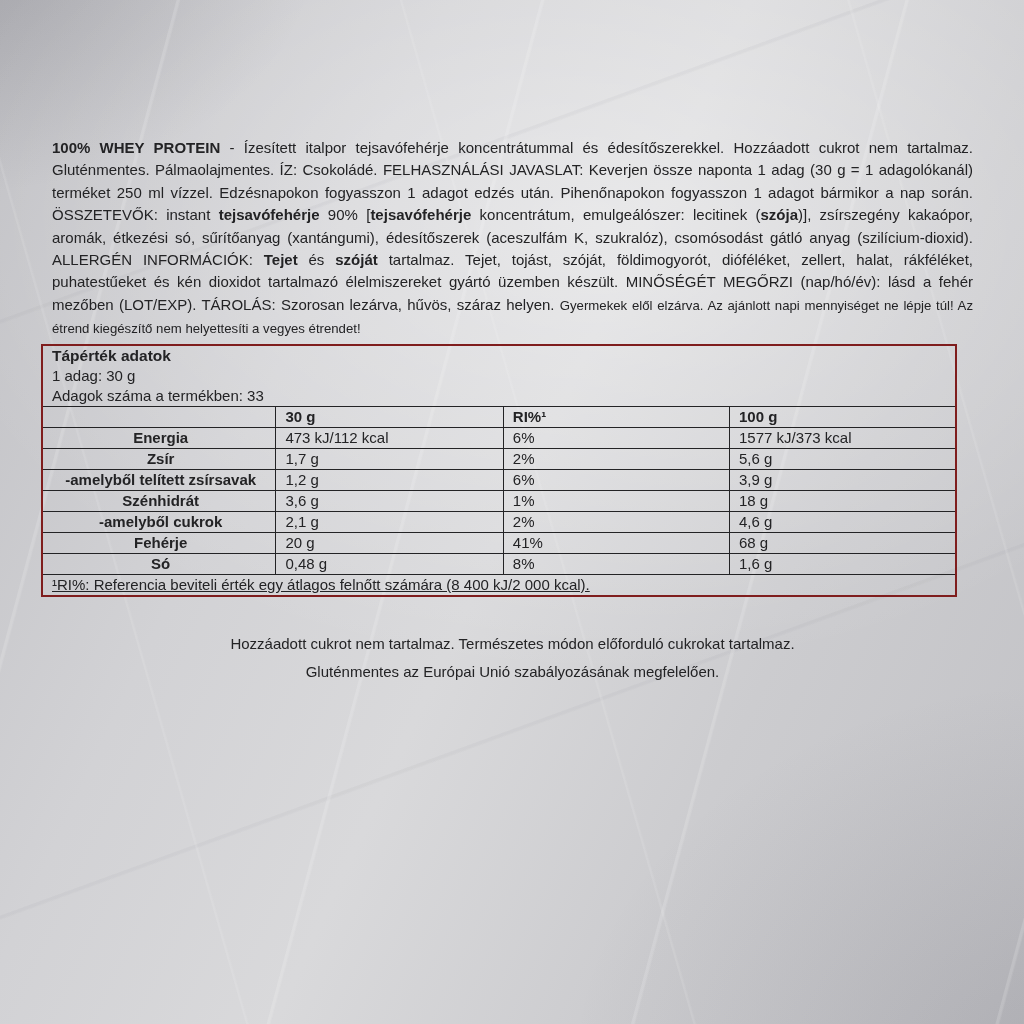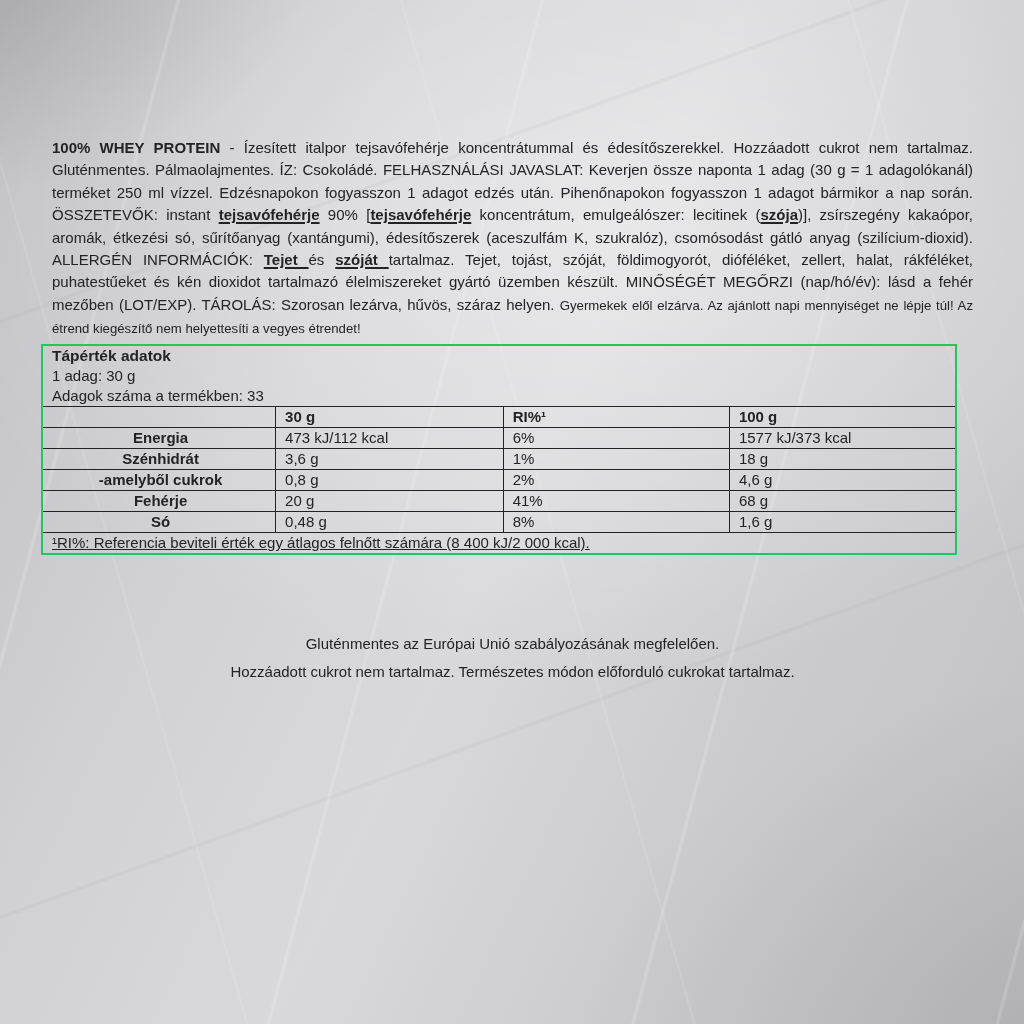--- a/index.html
+++ b/index.html
@@ -25,28 +25,28 @@
   }
 
   
   .intro {
     position:absolute; left:52px; top:122px; width:921px;
     font-size:15px; line-height:22.4px;
     text-align:justify;
     color:#232325;
   }
   .seg-bold { font-weight:bold; }
-  .seg-underline { text-decoration:underline; text-decoration-thickness:1.5px; text-underline-offset:2px; }
+  .seg-underline { text-decoration-thickness:1.5px; text-underline-offset:2px; }
   .seg-small { font-size:13.2px; }
 
   
   .table-wrap { position:absolute; left:41px; top:344px; width:916px; }
   table.nutrition {
     border-collapse:collapse; width:100%;
-    border:2px solid #22c55e;
+    border:2px solid #7f1d1d;
     color:#232325;
   }
   table.nutrition td, table.nutrition th {
     border:1px solid #232325;
     font-size:15px; text-align:left; font-weight:normal;
     padding:0 9px; height:20px; line-height:20px;
     white-space:nowrap; overflow:hidden;
   }
   td.info-cell { padding:3px 9px 4px 12px; height:auto; line-height:20.5px; }
   .tbl-title { font-weight:bold; font-size:15.5px; }
@@ -91,28 +91,40 @@
       </tr>
     </tbody>
     <tbody>
         <tr>
           <td class="label-cell">Energia</td>
           <td>473 kJ/112 kcal</td>
           <td>6%</td>
           <td>1577 kJ/373 kcal</td>
         </tr>
         <tr>
+          <td class="label-cell">Zsír</td>
+          <td>1,7 g</td>
+          <td>2%</td>
+          <td>5,6 g</td>
+        </tr>
+        <tr>
+          <td class="label-cell">-amelyből telített zsírsavak</td>
+          <td>1,2 g</td>
+          <td>6%</td>
+          <td>3,9 g</td>
+        </tr>
+        <tr>
           <td class="label-cell">Szénhidrát</td>
           <td>3,6 g</td>
           <td>1%</td>
           <td>18 g</td>
         </tr>
         <tr>
           <td class="label-cell">-amelyből cukrok</td>
-          <td>0,8 g</td>
+          <td>2,1 g</td>
           <td>2%</td>
           <td>4,6 g</td>
         </tr>
         <tr>
           <td class="label-cell">Fehérje</td>
           <td>20 g</td>
           <td>41%</td>
           <td>68 g</td>
         </tr>
         <tr>
@@ -124,15 +136,15 @@
       </tbody>
     <tbody>
       <tr>
         <td class="footnote-cell" colspan="4">¹RI%: Referencia beviteli érték egy átlagos felnőtt számára (8 400 kJ/2 000 kcal).</td>
       </tr>
     </tbody>
   </table>
 </div>
 
 <div class="footer">
+  <div>Hozzáadott cukrot nem tartalmaz. Természetes módon előforduló cukrokat tartalmaz.</div>
   <div>Gluténmentes az Európai Unió szabályozásának megfelelően.</div>
-  <div>Hozzáadott cukrot nem tartalmaz. Természetes módon előforduló cukrokat tartalmaz.</div>
 </div>
 
 </body></html>

